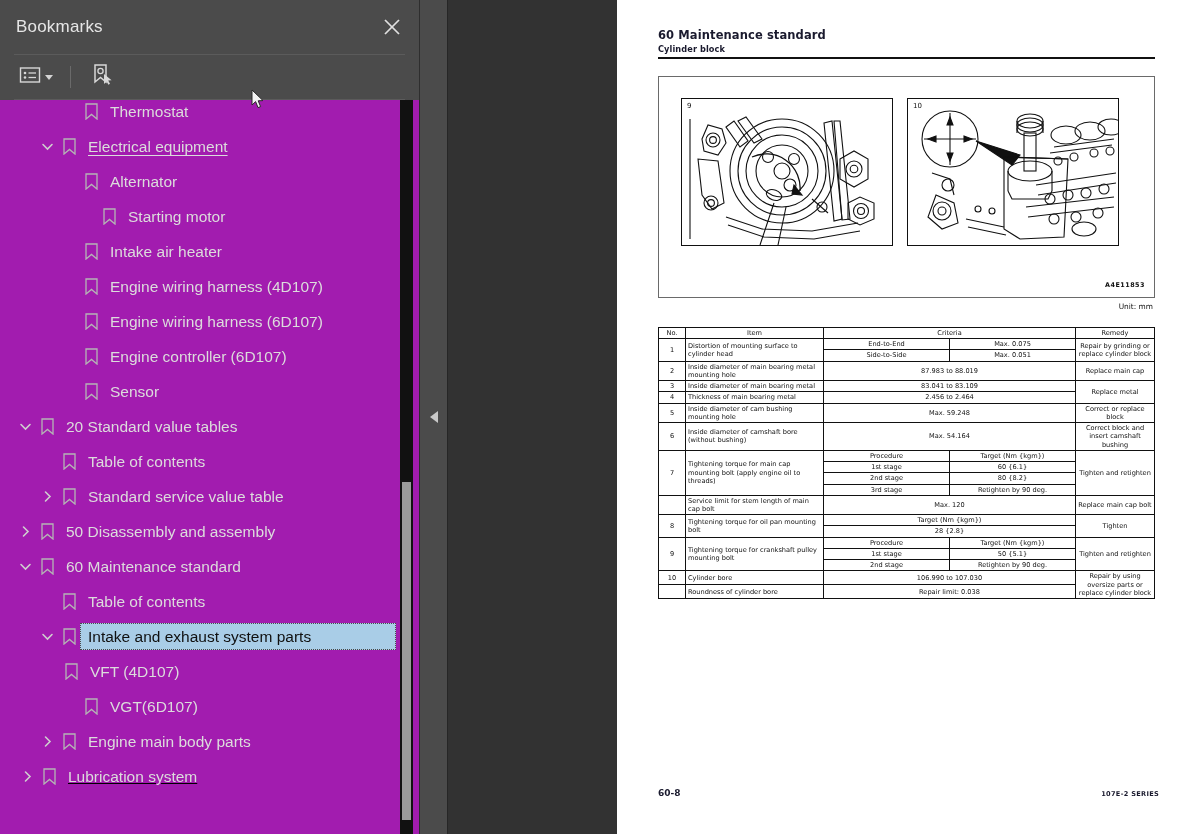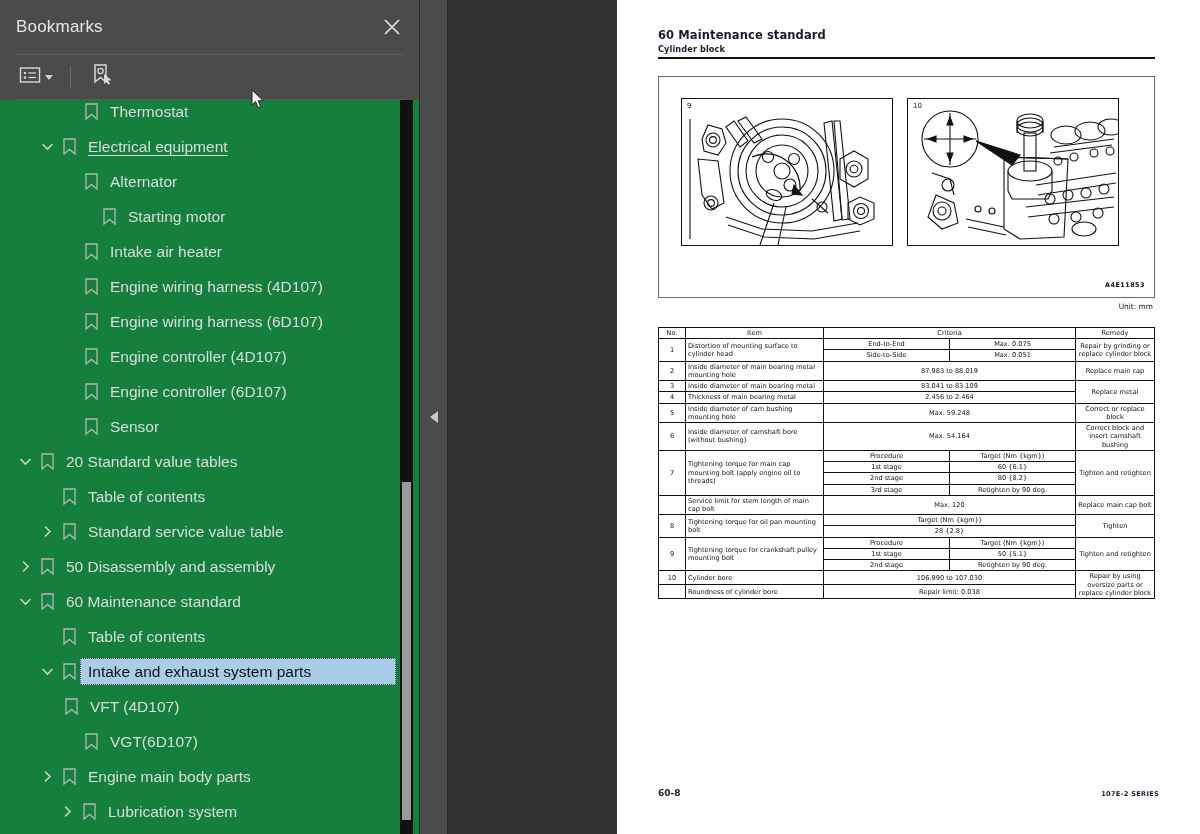--- a/index.html
+++ b/index.html
@@ -83,21 +83,21 @@
     border-left: 4.5px solid transparent;
     border-right: 4.5px solid transparent;
     border-top: 5px solid #d4d4d4;
   }
 
   
   #tree-wrap {
     position: relative;
     flex: 1 1 auto;
     overflow: hidden;
-    background: #15803d;
+    background: #a21caf;
   }
   #tree-scroll-area {
     position: absolute;
     left: 0; top: 0;
     width: 401px;
     height: 100%;
     overflow: hidden;
   }
   #tree {
     position: absolute;
@@ -452,29 +452,20 @@
               </span>
               <span class="tree-label">Engine wiring harness (6D107)</span>
             </div>
             <div class="tree-row" style="padding-left: 58px;">
               <span class="twisty none"></span>
               <span class="bm-icon">
                 <svg width="13" height="17" viewBox="0 0 13 17">
                   <path d="M1 1 L12 1 L12 16 L6.5 11.4 L1 16 Z" fill="none" stroke="#b5b5b5" stroke-width="1.3"></path>
                 </svg>
               </span>
-              <span class="tree-label">Engine controller (4D107)</span>
-            </div>
-            <div class="tree-row" style="padding-left: 58px;">
-              <span class="twisty none"></span>
-              <span class="bm-icon">
-                <svg width="13" height="17" viewBox="0 0 13 17">
-                  <path d="M1 1 L12 1 L12 16 L6.5 11.4 L1 16 Z" fill="none" stroke="#b5b5b5" stroke-width="1.3"></path>
-                </svg>
-              </span>
               <span class="tree-label">Engine controller (6D107)</span>
             </div>
             <div class="tree-row" style="padding-left: 58px;">
               <span class="twisty none"></span>
               <span class="bm-icon">
                 <svg width="13" height="17" viewBox="0 0 13 17">
                   <path d="M1 1 L12 1 L12 16 L6.5 11.4 L1 16 Z" fill="none" stroke="#b5b5b5" stroke-width="1.3"></path>
                 </svg>
               </span>
               <span class="tree-label">Sensor</span>
@@ -587,21 +578,21 @@
                   <path d="M4.5 2 L9 6.5 L4.5 11" fill="none" stroke="#cfcfcf" stroke-width="1.6" stroke-linecap="round"></path>
                 </svg>
               </span>
               <span class="bm-icon">
                 <svg width="13" height="17" viewBox="0 0 13 17">
                   <path d="M1 1 L12 1 L12 16 L6.5 11.4 L1 16 Z" fill="none" stroke="#b5b5b5" stroke-width="1.3"></path>
                 </svg>
               </span>
               <span class="tree-label">Engine main body parts</span>
             </div>
-            <div class="tree-row" style="padding-left: 56px;">
+            <div class="tree-row" style="padding-left: 16px; text-decoration: underline;">
               <span class="twisty">
                 <svg width="13" height="13" viewBox="0 0 13 13">
                   <path d="M4.5 2 L9 6.5 L4.5 11" fill="none" stroke="#cfcfcf" stroke-width="1.6" stroke-linecap="round"></path>
                 </svg>
               </span>
               <span class="bm-icon">
                 <svg width="13" height="17" viewBox="0 0 13 17">
                   <path d="M1 1 L12 1 L12 16 L6.5 11.4 L1 16 Z" fill="none" stroke="#b5b5b5" stroke-width="1.3"></path>
                 </svg>
               </span>

